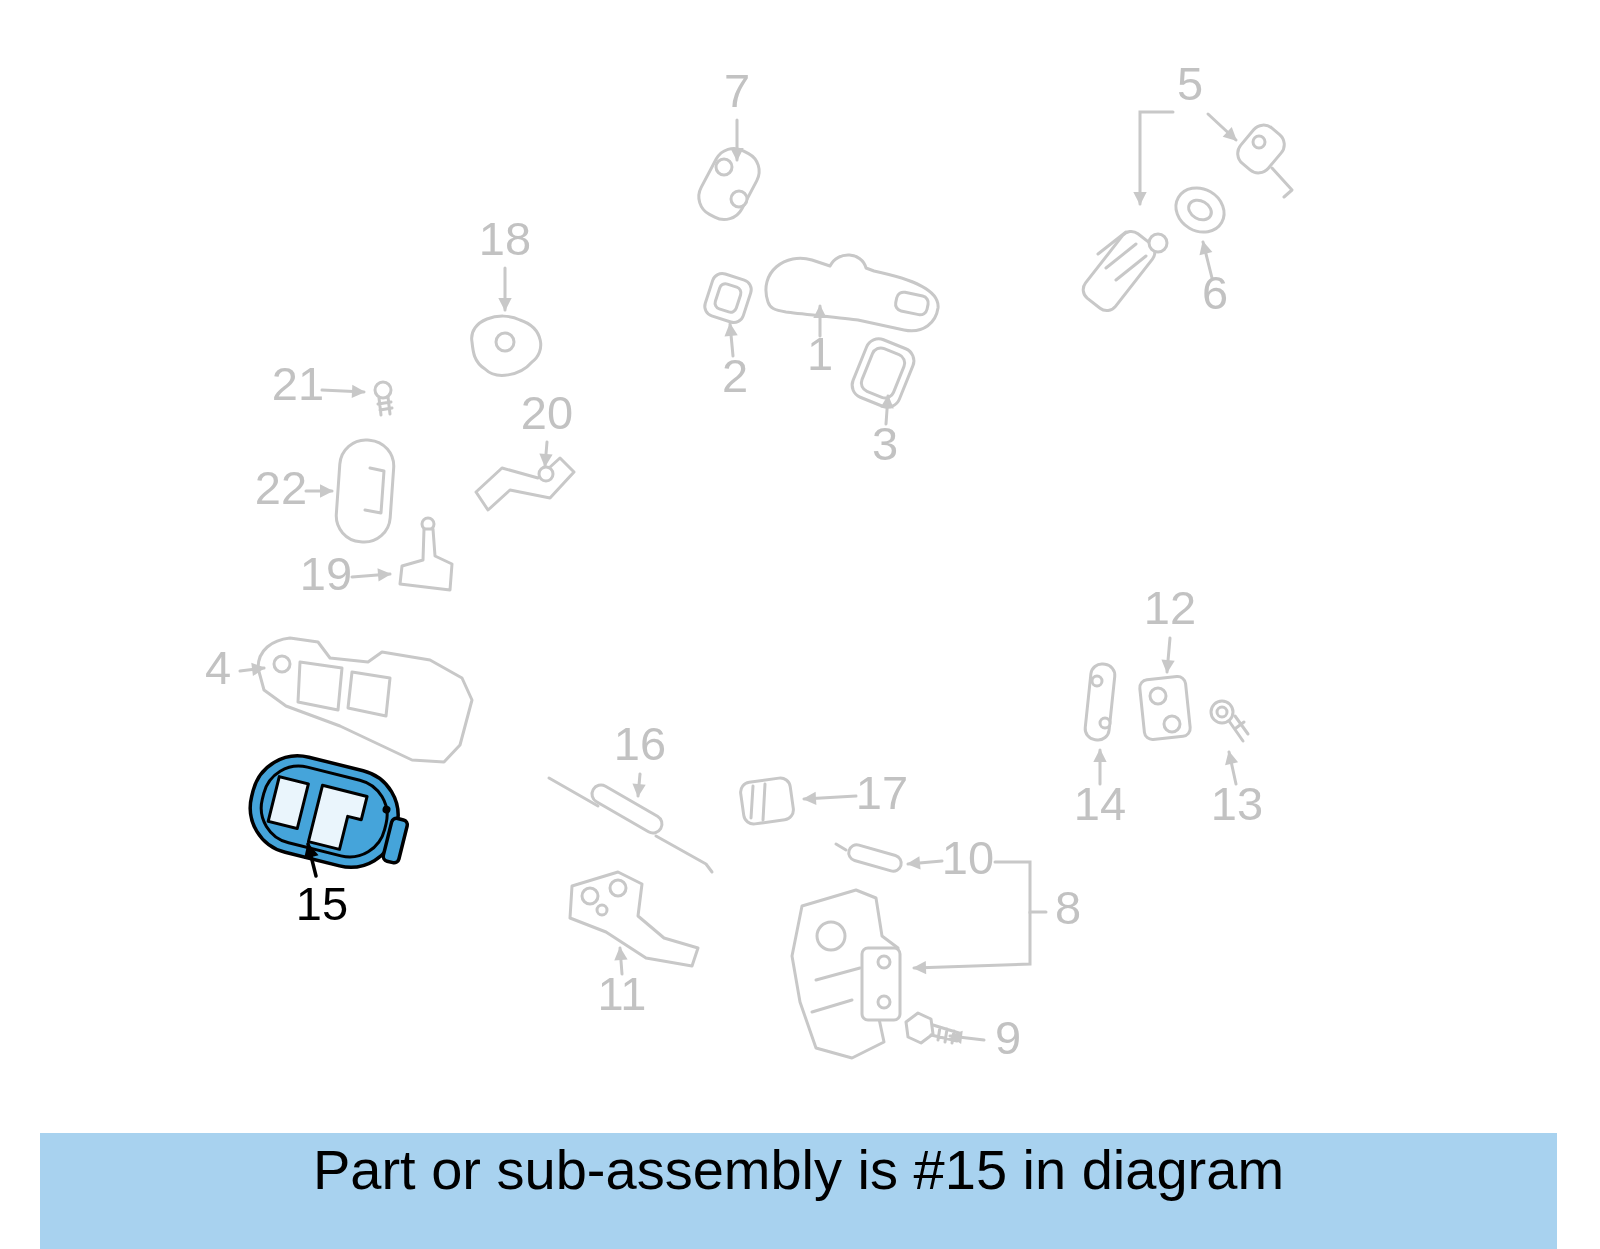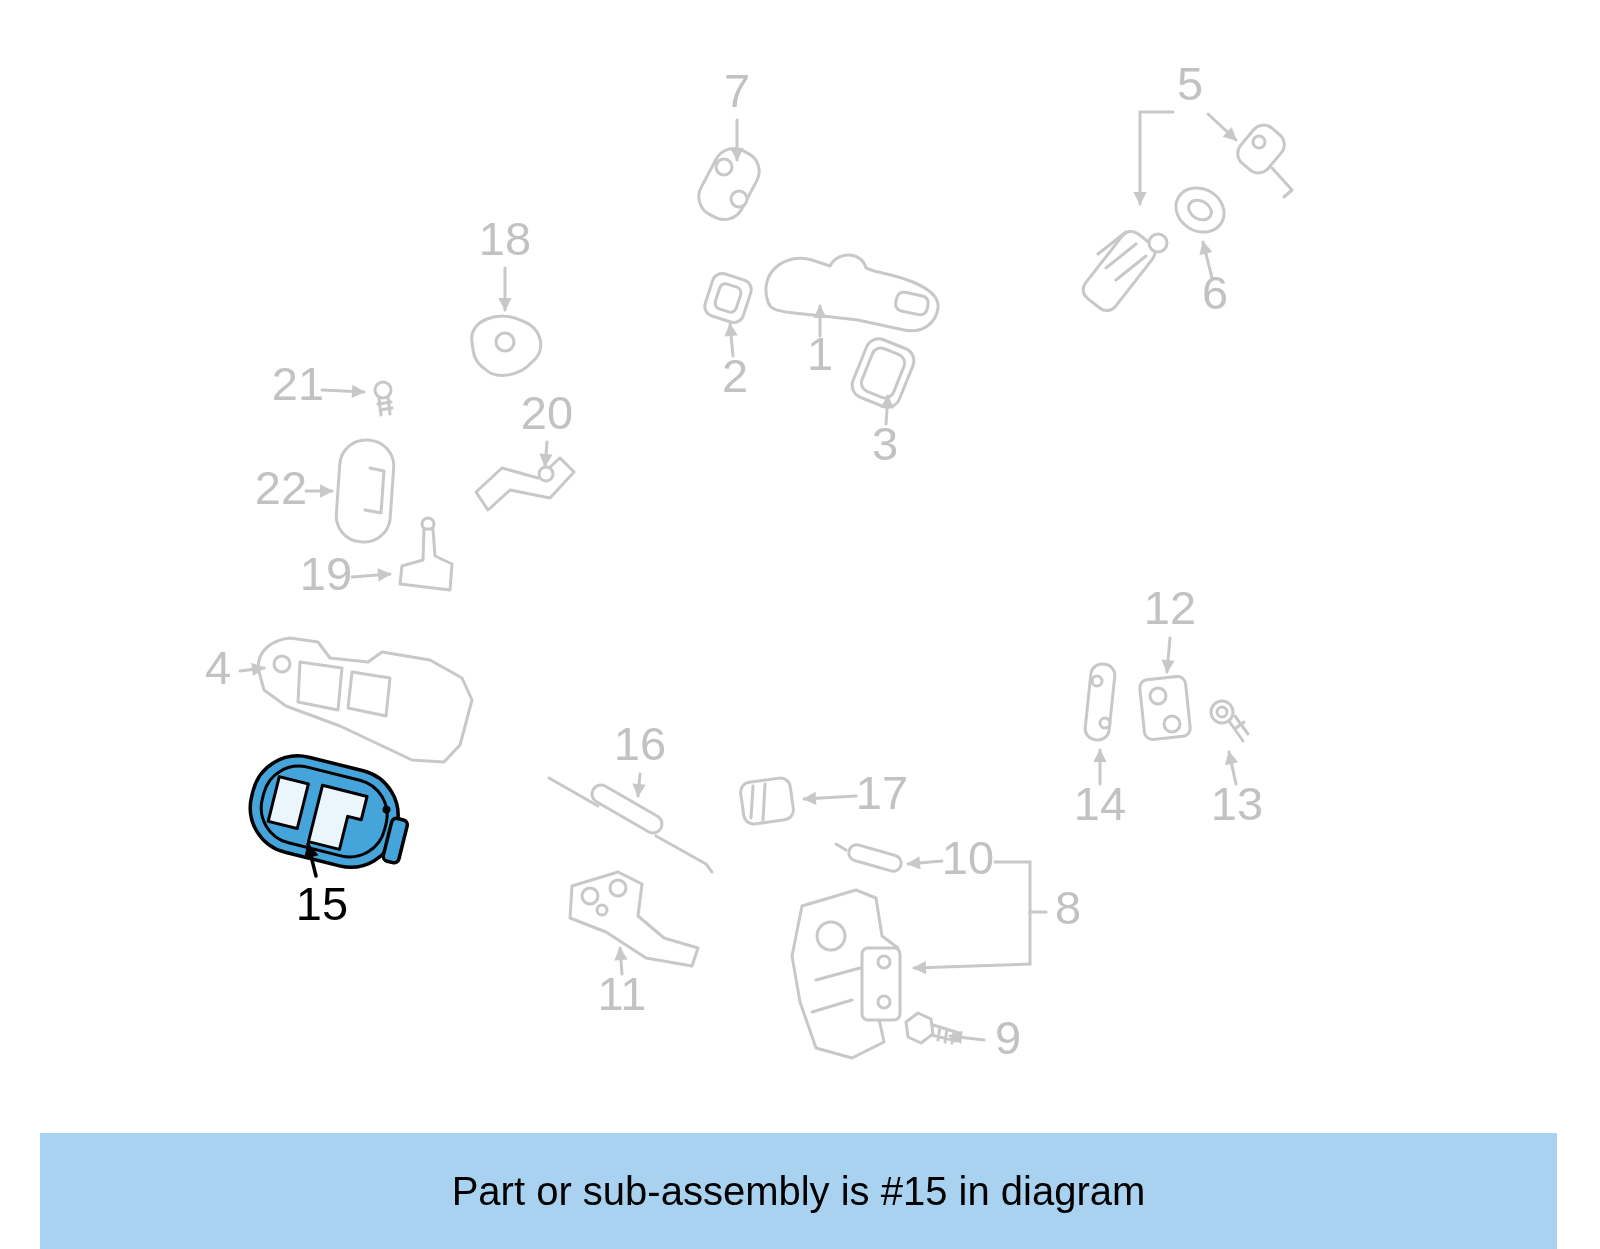--- a/index.html
+++ b/index.html
@@ -36,23 +36,23 @@
 
   
   .banner {
     position:absolute;
     left:40px; right:43px;
     top:1133px; bottom:0;
     background:#a8d2ef;
     display:flex;
     flex-direction:column;
     align-items:center;
-    justify-content:center;
+    justify-content:flex-start;
     color:#000;
-    font-size:40px;
+    font-size:56px;
     line-height:1.32;
     text-align:center;
   }
 </style>
 </head>
 <body>
 
 <div class="stage">
 
   <svg class="diagram" width="1600" height="1135" viewBox="0 0 1600 1135">

